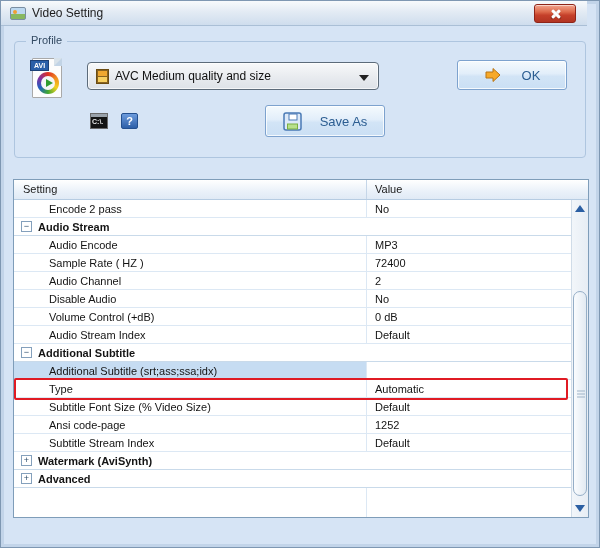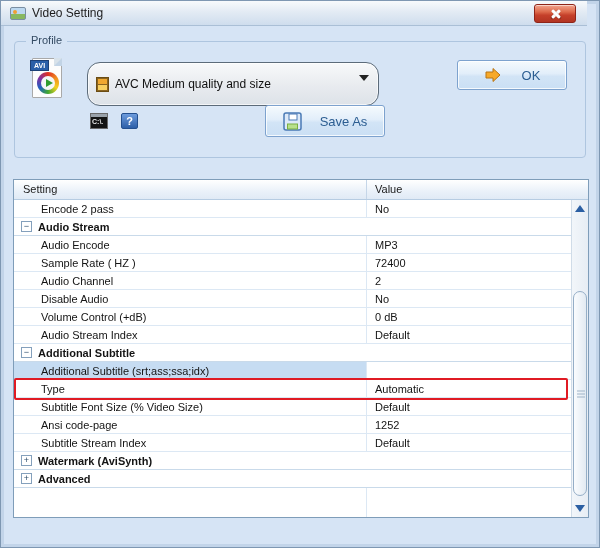--- a/index.html
+++ b/index.html
@@ -62,22 +62,22 @@
   }
   .avi-disc{
     position:absolute; left:7px; top:18px; width:22px; height:22px; border-radius:50%;
     background:conic-gradient(#e03020,#f09020,#f3d020,#40a830,#2060c0,#8030a0,#e03020);
   }
   .avi-disc::before{ content:""; position:absolute; left:4px; top:4px; width:14px; height:14px;
     background:#f4f6f8; border-radius:50%; }
   .avi-disc::after{ content:""; position:absolute; left:9px; top:7px; width:0; height:0;
     border-left:7px solid #2f9c30; border-top:4px solid transparent; border-bottom:4px solid transparent; }
   .combo{
-    position:absolute; left:72px; top:20px; width:292px; height:44px;
-    border:1px solid #5c6b7a; border-radius:13px;
+    position:absolute; left:72px; top:20px; width:292px; height:28px;
+    border:1px solid #5c6b7a; border-radius:4px;
     background:linear-gradient(#f8f9fa, #e8ebef 55%, #dde2e8);
     box-shadow:inset 0 0 0 1px #ffffffaa;
     display:flex; align-items:center; padding-left:8px;
   }
   .combo-text{ font-size:12px; color:#101010; margin-left:6px; }
   .combo-arrow{
     position:absolute; right:9px; top:12px; width:0; height:0;
     border-left:5px solid transparent; border-right:5px solid transparent; border-top:6px solid #222;
   }
   .aero-btn{
@@ -118,21 +118,21 @@
   .rows{ position:absolute; left:0; top:0; width:557px; bottom:0; display:flex; flex-direction:column; }
   .trow{ display:flex; align-items:center; height:18px; flex:0 0 18px;
     border-bottom:1px solid #dce8f4; font-size:11px; color:#141414; position:relative; }
   .trow.group{ font-weight:bold; border-bottom:1px solid #c9daea; }
   .expander{
     display:inline-block; width:11px; height:11px; margin-left:7px; margin-right:6px;
     border:1px solid #84a0bc; background:#fff; color:#30506e;
     font-size:9px; line-height:8px; text-align:center; font-weight:normal;
   }
   .cell-setting{ flex:0 0 353px; height:100%; display:flex; align-items:center;
-    padding-left:27px; border-right:1px solid #dce8f4; }
+    padding-left:35px; border-right:1px solid #dce8f4; }
   .cell-value{ flex:1; height:100%; display:flex; align-items:center; padding-left:8px; position:relative; }
   .trow.selected .cell-setting{ background:#c6dcf2; }
   .trow.selected .cell-value{ background:#fff; }
   .trow.filler{ flex:1 1 auto; border-bottom:none; }
   .anno-rect{
     position:absolute; left:0; width:554px; height:22px;
     border:2px solid #e01b24; border-radius:2px; pointer-events:none; z-index:4;
   }
   .anno-arrow{ position:absolute; right:27px; top:50%; transform:translateY(-50%);
     display:flex; align-items:center; z-index:5; }

